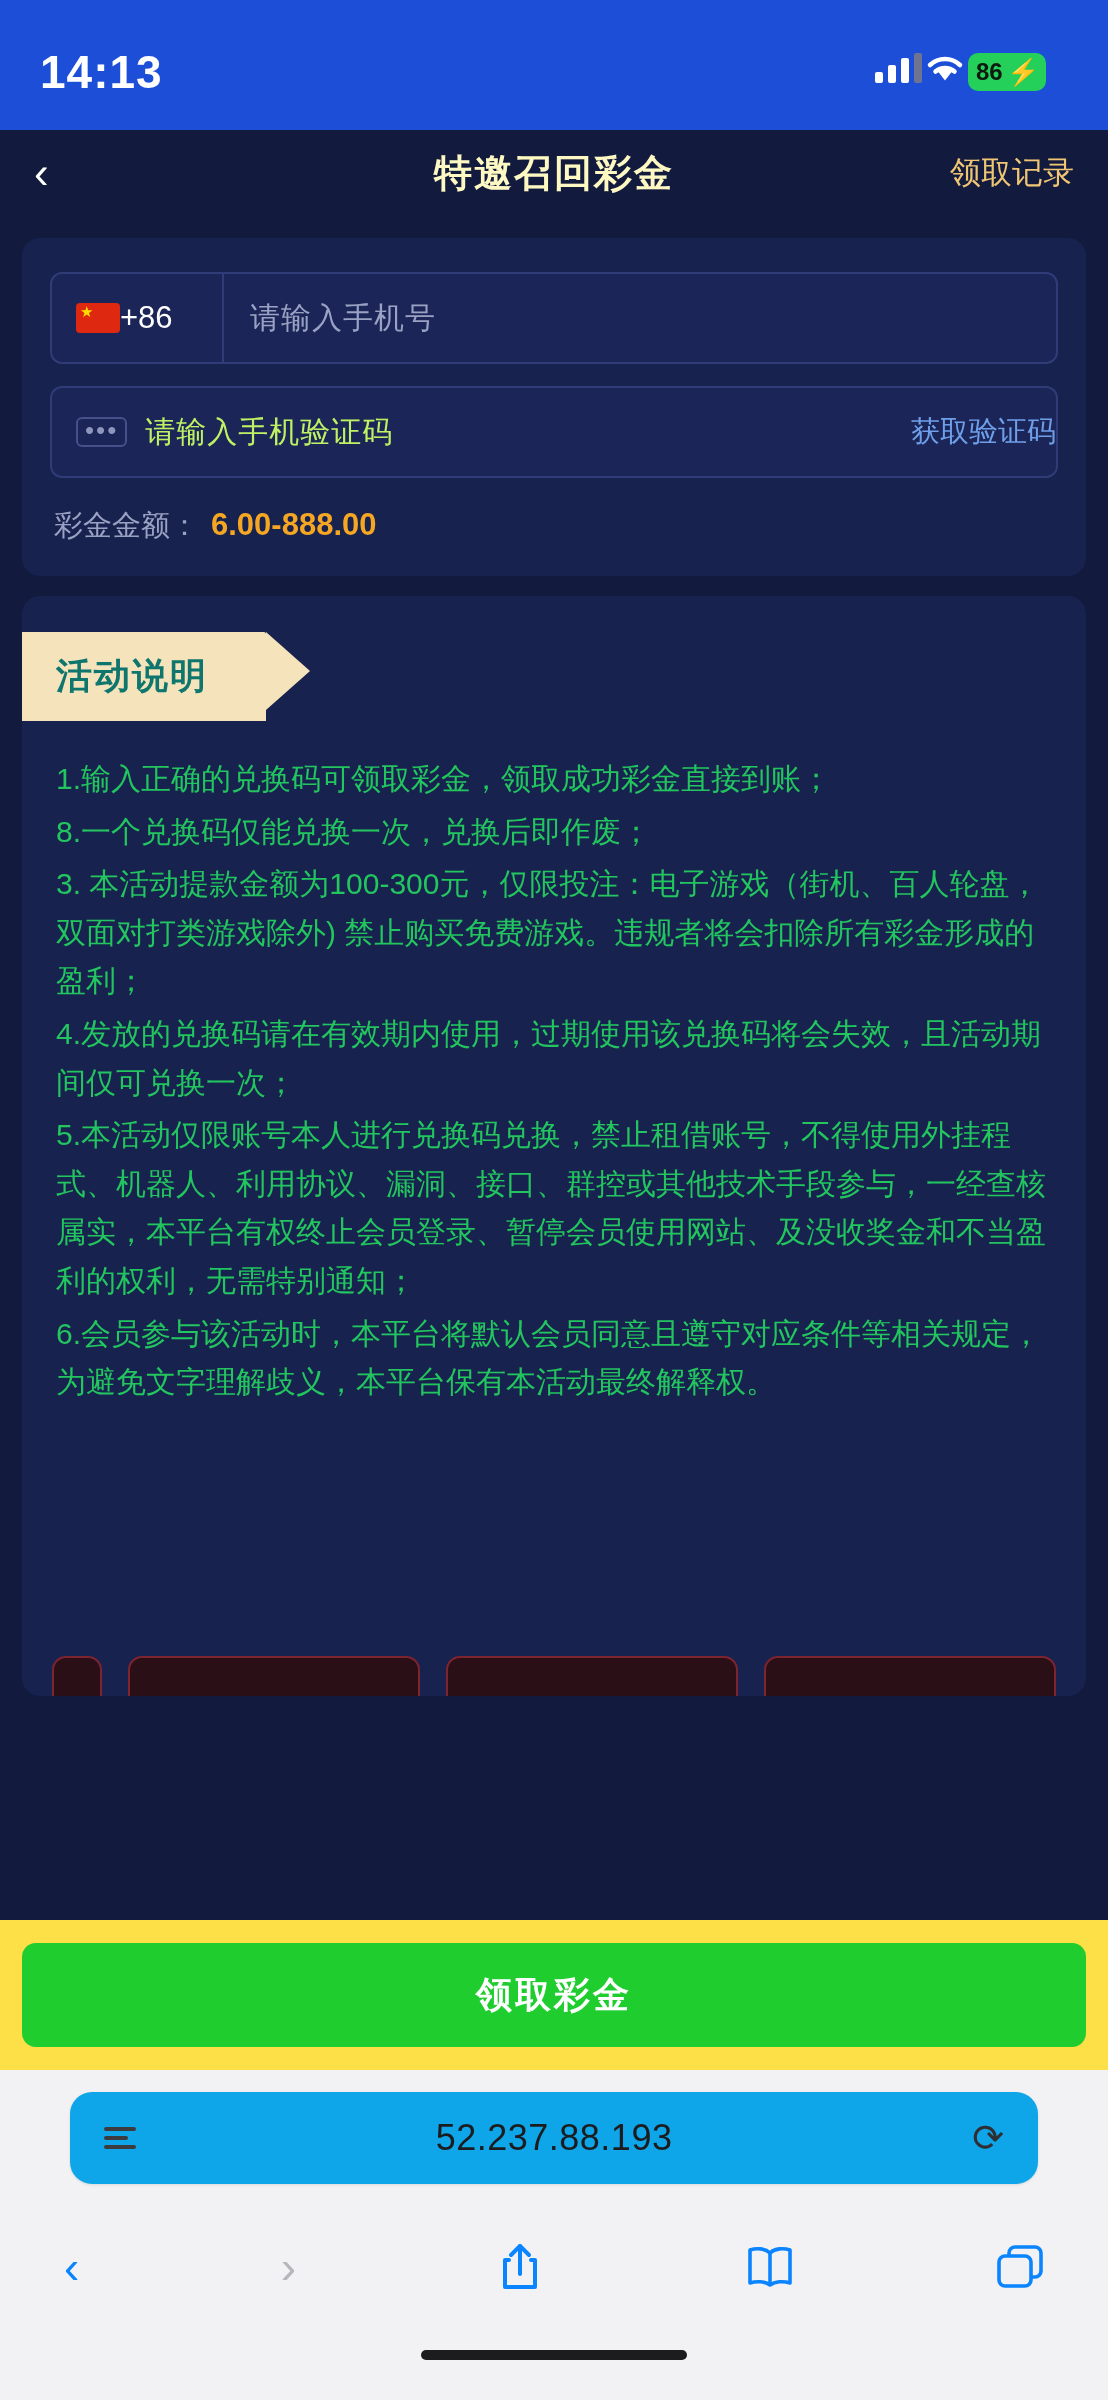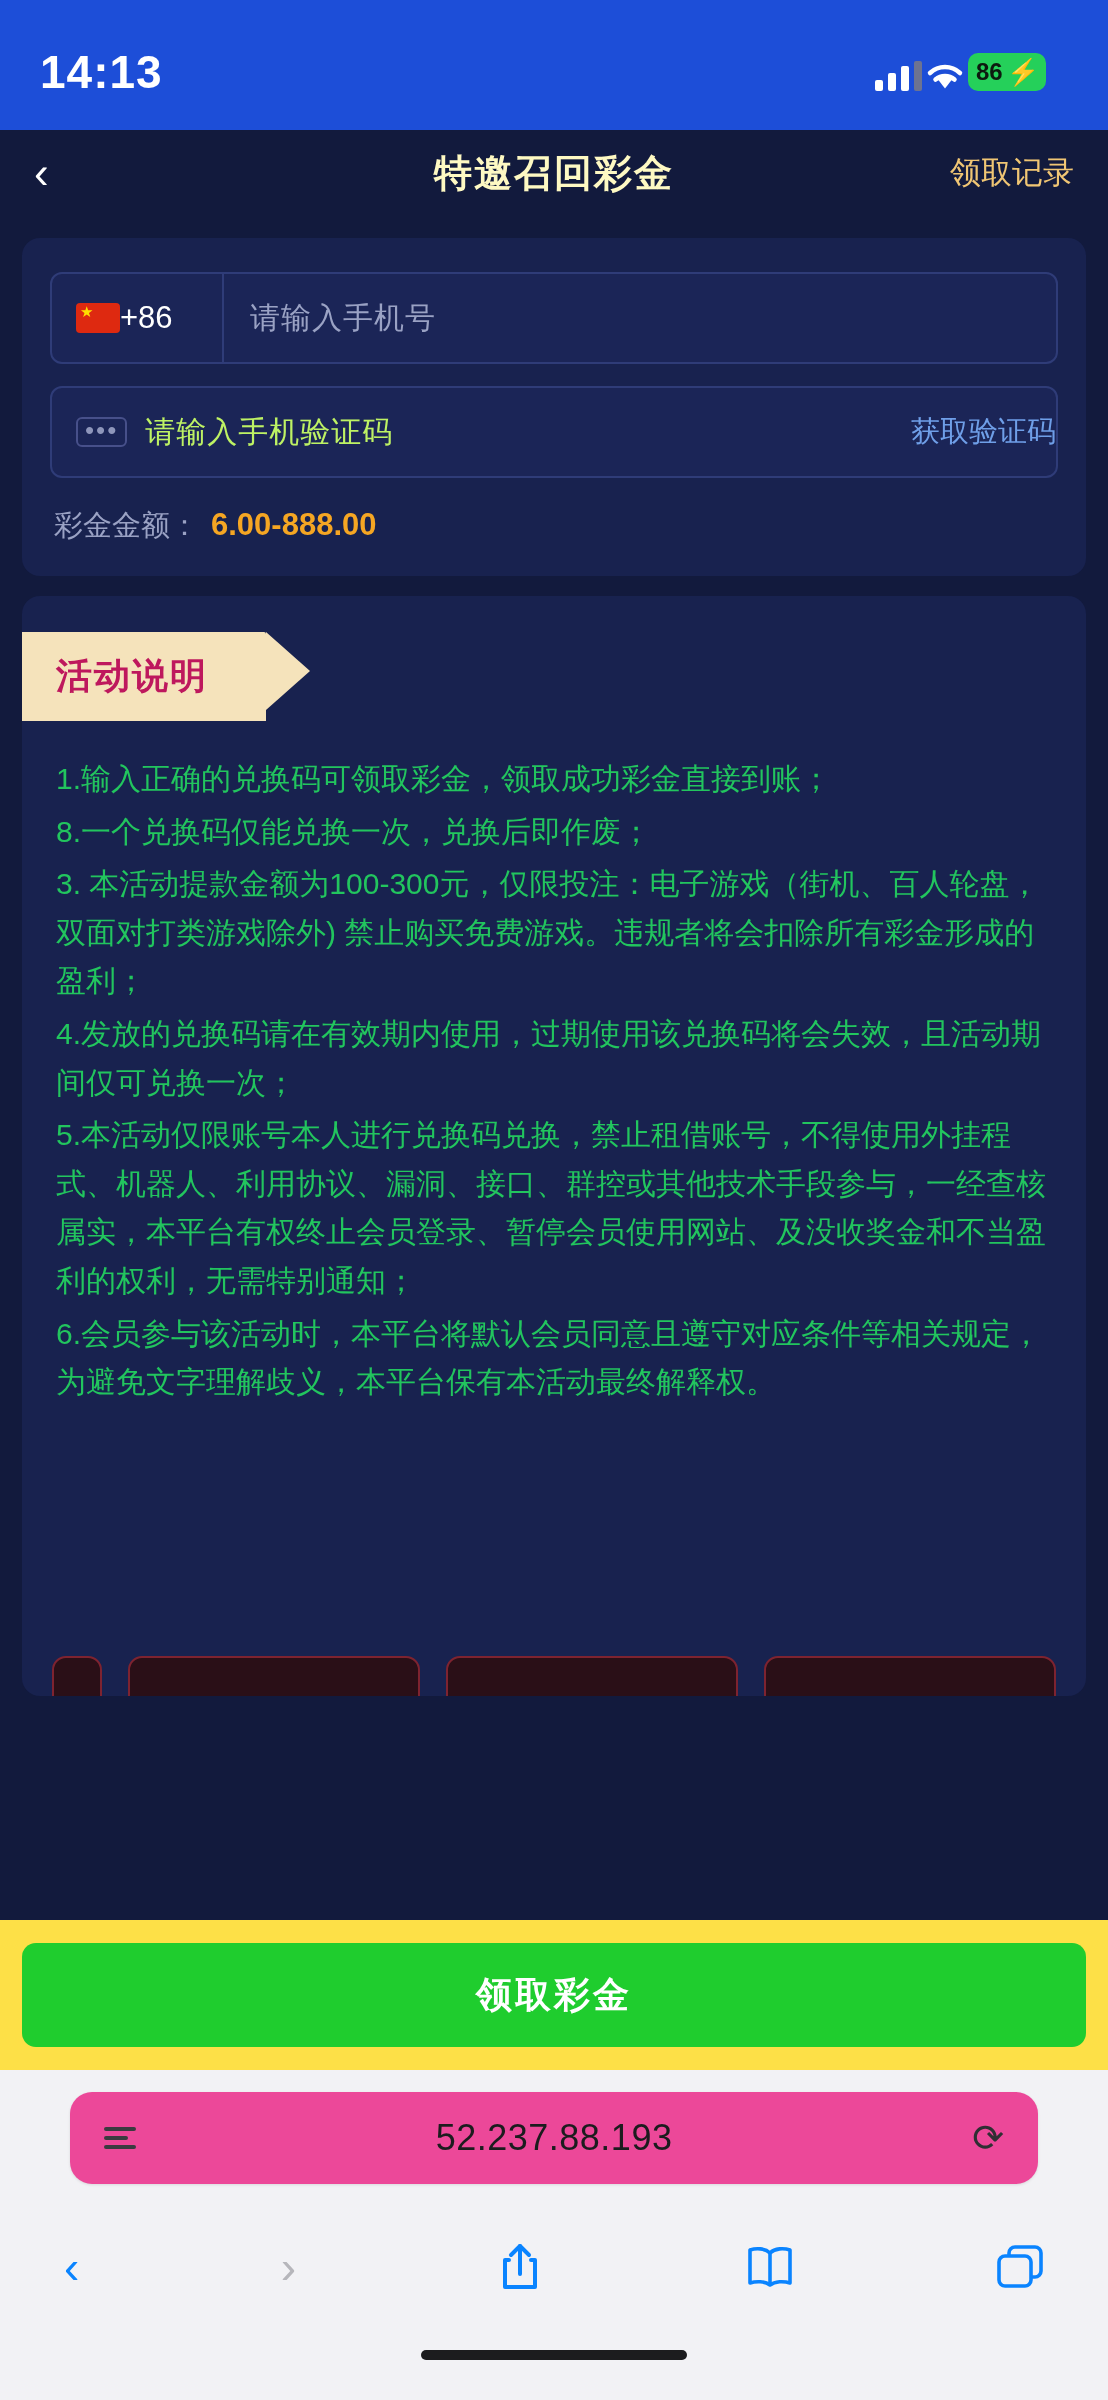--- a/index.html
+++ b/index.html
@@ -31,21 +31,21 @@
     color: #ffffff;
   }
   .status-time {
     font-size: 46px;
     font-weight: bold;
     letter-spacing: 1px;
     padding-top: 14px;
   }
   .status-right {
     display: flex;
-    align-items: flex-end;
+    align-items: flex-start;
     gap: 2px;
     padding-top: 14px;
   }
   .signal { display: flex; align-items: flex-end; gap: 5px; height: 30px; }
   .signal i { width: 8px; background: #ffffff; border-radius: 2px; display: block; }
   .signal i:nth-child(1) { height: 11px; }
   .signal i:nth-child(2) { height: 18px; }
   .signal i:nth-child(3) { height: 25px; }
   .signal i:nth-child(4) { height: 30px; background: #6d7391; }
   .wifi { width: 42px; height: 30px; position: relative; }
@@ -202,21 +202,21 @@
     background: #18224f;
     border-radius: 18px;
     padding: 0 0 28px 0;
     position: relative;
     min-height: 1100px;
   }
   .ribbon {
     display: inline-block;
     position: relative;
     background: #f5e3bb;
-    color: #be185d;
+    color: #0f766e;
     font-size: 36px;
     font-weight: bold;
     padding: 20px 58px 20px 34px;
     margin-left: 0;
     margin-top: 36px;
     border-top-right-radius: 2px;
     letter-spacing: 2px;
   }
   .ribbon::after {
     content: "";
@@ -287,21 +287,21 @@
     padding-top: 22px;
   }
   .urlbar-row {
     display: flex;
     justify-content: center;
     padding: 0 70px;
   }
   .urlbar {
     width: 100%;
     height: 92px;
-    background: #ec4899;
+    background: #0ea5e9;
     border-radius: 22px;
     display: flex;
     align-items: center;
     padding: 0 34px;
     position: relative;
     box-shadow: 0 1px 3px rgba(0,0,0,0.10);
   }
   .aa-icon {
     color: #3b3b40;
     font-size: 30px;

